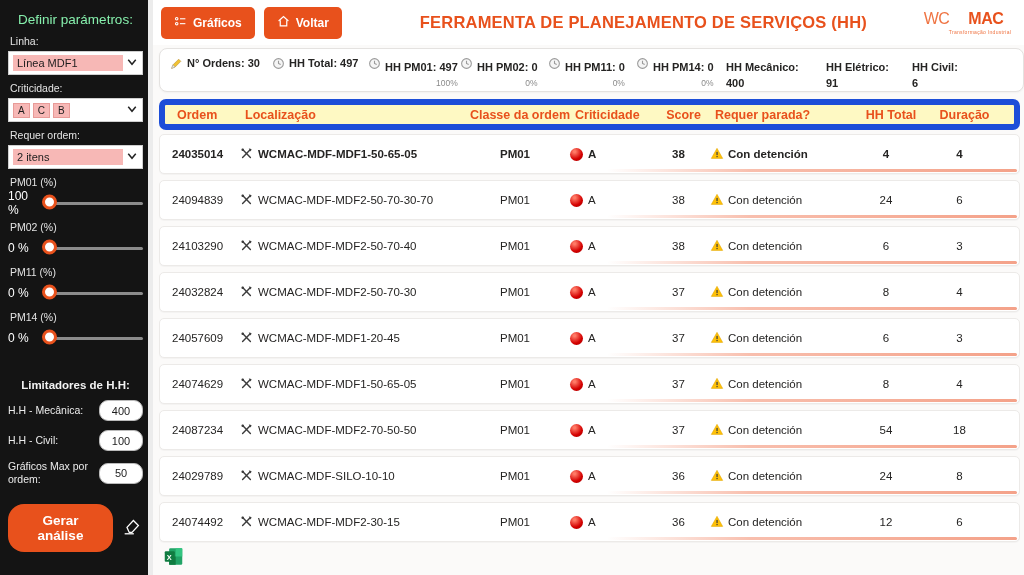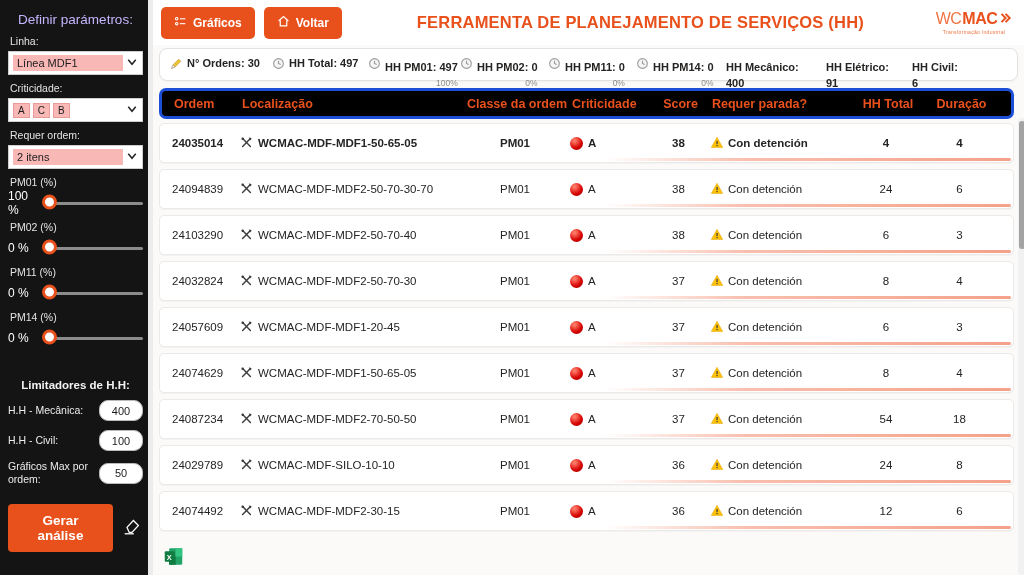--- a/index.html
+++ b/index.html
@@ -2,62 +2,62 @@
 <html><head>
 <meta charset="utf-8">
 <style>
   * { margin:0; padding:0; box-sizing:border-box; }
   html,body { width:1024px; height:575px; overflow:hidden; font-family:"Liberation Sans", sans-serif; background:#fff; }
   .app { position:relative; width:1024px; height:575px; display:flex; }
 
   
   .sidebar { position:relative; width:153px; height:575px; background:#141414; color:#f2f2f2; flex-shrink:0; padding:8px 10px 8px 8px; }
   .sidebar-scroll { position:absolute; top:0; right:0; width:5px; height:100%; background:#ececec; }
-  .sb-title { text-align:center; font-size:13.5px; font-weight:400; margin:4px 0 8px 0; color:#c4b5fd; }
+  .sb-title { text-align:center; font-size:13.5px; font-weight:400; margin:4px 0 8px 0; color:#86efac; }
   .sb-label { font-size:10.5px; color:#e3e3e3; margin:7px 0 4px 2px; }
   .dropdown { position:relative; background:#fff; border:1px solid #cfcfcf; height:24px; display:flex; align-items:center; padding:0 4px; color:#1c1c1c; }
   .dd-chev { margin-left:auto; flex-shrink:0; }
   .dd-hl { background:#f7b8b6; font-size:11px; padding:2px 4px; color:#1c1c1c; min-width:96px; }
   .dd-hl.full { width:110px; }
   .chips { display:flex; gap:3px; }
   .chip { background:#f7b8b6; border:1px solid #e89b98; font-size:10px; padding:1px 4px; color:#1c1c1c; }
   .slider-block { margin-top:5px; }
   .slider-row { display:flex; align-items:center; gap:7px; height:22px; }
   .slider-val { font-size:12px; color:#fff; width:34px; flex-shrink:0; }
   .track { position:relative; flex:1; height:3px; background:#8c8c8c; border-radius:2px; }
   .fill { position:relative; height:3px; background:#e8511c; border-radius:2px; }
   .knob { position:absolute; right:-8px; top:50%; transform:translateY(-50%); width:15px; height:15px; border-radius:50%; background:#fff; border:3px solid #e8511c; }
   .lim-title { text-align:center; font-size:11.5px; font-weight:700; margin:30px 0 6px 0; }
   .lim-row { display:flex; align-items:center; justify-content:space-between; margin-top:9px; }
   .lim-label { font-size:10.5px; color:#ececec; width:84px; line-height:1.25; }
   .lim-input { width:44px; height:21px; border-radius:9px; border:1px solid #bbb; background:#fff; text-align:center; font-size:11px; color:#1c1c1c; font-family:"Liberation Sans",sans-serif; }
   .gen-row { display:flex; align-items:center; gap:8px; margin-top:18px; }
-  .gen-btn { background:#e8511c; color:#fff; border:none; border-radius:4px; font-weight:700; font-size:13.5px; padding:9px 12px; width:114px; cursor:pointer; font-family:"Liberation Sans",sans-serif; }
+  .gen-btn { background:#e8511c; color:#fff; border:none; border-radius:16px; font-weight:700; font-size:13.5px; padding:9px 12px; width:114px; cursor:pointer; font-family:"Liberation Sans",sans-serif; }
 
   
   .main { position:relative; flex:1; height:575px; background:#fbfaf9; }
   .topbar { display:flex; align-items:center; height:45px; background:#fff; padding:0 10px 0 8px; }
   .tb-btn { display:flex; align-items:center; gap:6px; background:#e8511c; color:#fff; border:none; border-radius:5px; font-size:12px; font-weight:700; padding:8px 13px; margin-right:9px; cursor:pointer; font-family:"Liberation Sans",sans-serif; }
   .title { flex:1; text-align:center; color:#e8511c; font-weight:700; font-size:16.5px; letter-spacing:.2px; }
   .logo { width:88px; text-align:center; line-height:1; flex-shrink:0; }
-  .logo-line { display:flex; align-items:center; justify-content:center; gap:1px; }
+  .logo-line { display:flex; align-items:center; justify-content:center; gap:19px; }
   .logo-wc { color:#ef7443; font-weight:400; font-size:16px; letter-spacing:-0.5px; }
   .logo-mac { color:#e8511c; font-weight:800; font-size:16px; letter-spacing:-0.5px; }
   .logo-tag { font-size:5px; color:#ef7443; margin-top:2px; letter-spacing:.3px; }
 
-  .stats-card { display:flex; align-items:flex-start; background:#fff; border:1px solid #e4e2e0; border-radius:8px; margin:3px 10px 0 6px; height:33px; padding:8px 6px 0 10px; box-shadow:0 1px 2px rgba(0,0,0,.04); }
+  .stats-card { display:flex; align-items:flex-start; background:#fff; border:1px solid #e4e2e0; border-radius:8px; margin:3px 10px 0 6px; height:44px; padding:8px 6px 0 10px; box-shadow:0 1px 2px rgba(0,0,0,.04); }
   .stat { display:flex; align-items:flex-start; gap:4px; }
   .stat-label { font-size:11px; font-weight:700; color:#252423; white-space:nowrap; }
   .stat-sub { font-size:8.5px; color:#8a8a8a; text-align:right; margin-top:3px; }
   .stat-val { font-size:11px; font-weight:700; color:#252423; margin-top:2px; }
   .stat-icon { flex-shrink:0; margin-top:-1px; }
   .s1{width:102px;} .s2{width:96px;} .s3{width:92px;} .s4{width:88px;} .s5{width:88px;} .s6{width:90px;} .s7{width:100px;} .s8{width:86px;} .s9{width:70px;}
 
   .grid { display:grid; grid-template-columns:68px 220px 110px 77px 63px 140px 72px 75px; align-items:center; }
-  .thead { background:#000000; border:3px solid #1d4ed8; border-radius:7px; margin:7px 14px 0 6px; height:31px; padding:0 12px 0 12px; }
+  .thead { background:#fef9c3; border:6px solid #1d4ed8; border-radius:7px; margin:7px 14px 0 6px; height:31px; padding:0 12px 0 12px; }
   .th { font-size:12.5px; font-weight:700; color:#e8511c; white-space:nowrap; }
   .tc-center { text-align:center; }
 
   .rows { margin:4px 14px 0 6px; }
   .trow { position:relative; background:#fff; border:1px solid #eceae8; border-radius:5px; height:40px; margin-bottom:6px; padding-left:12px; box-shadow:0 1px 1px rgba(0,0,0,.03); overflow:hidden; }
   .trow .cell { font-size:11.5px; color:#252423; white-space:nowrap; }
   .row-bold .cell { font-weight:700; }
   .loc-cell { display:flex; align-items:center; gap:5px; }
   .crit-cell { display:flex; align-items:center; gap:5px; }
   .req-cell { display:flex; align-items:center; gap:4px;text-align:right; }

